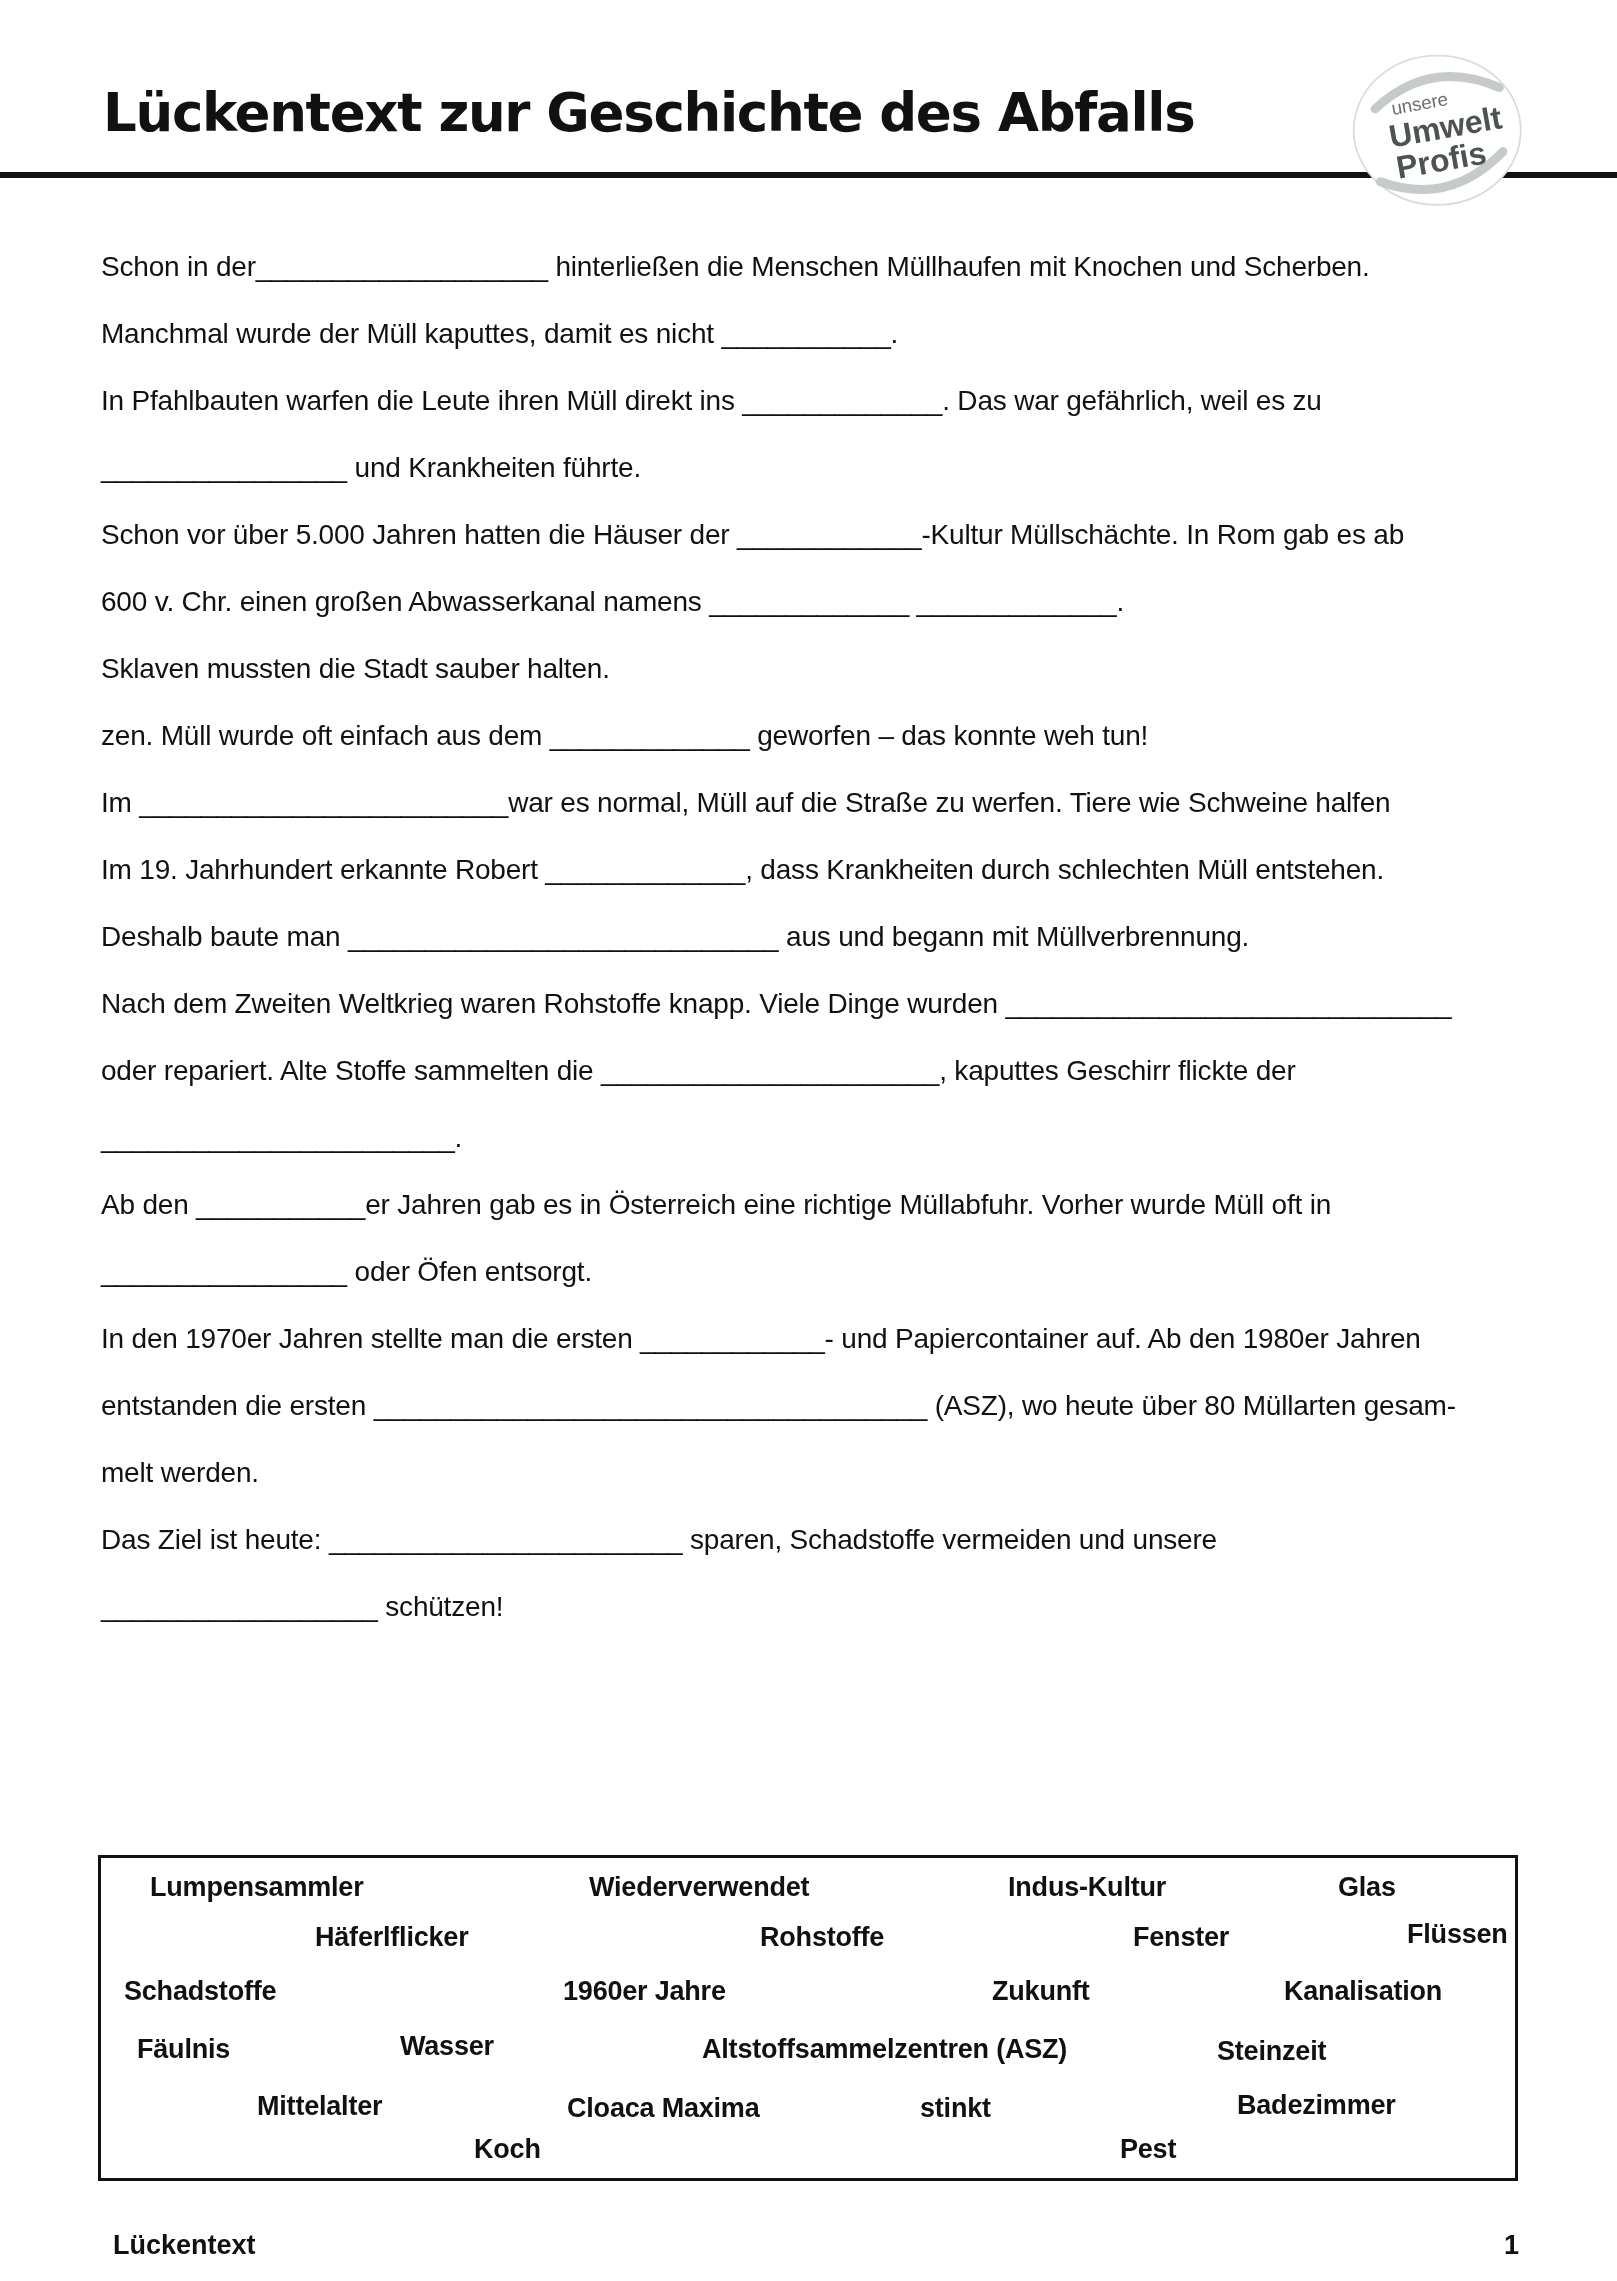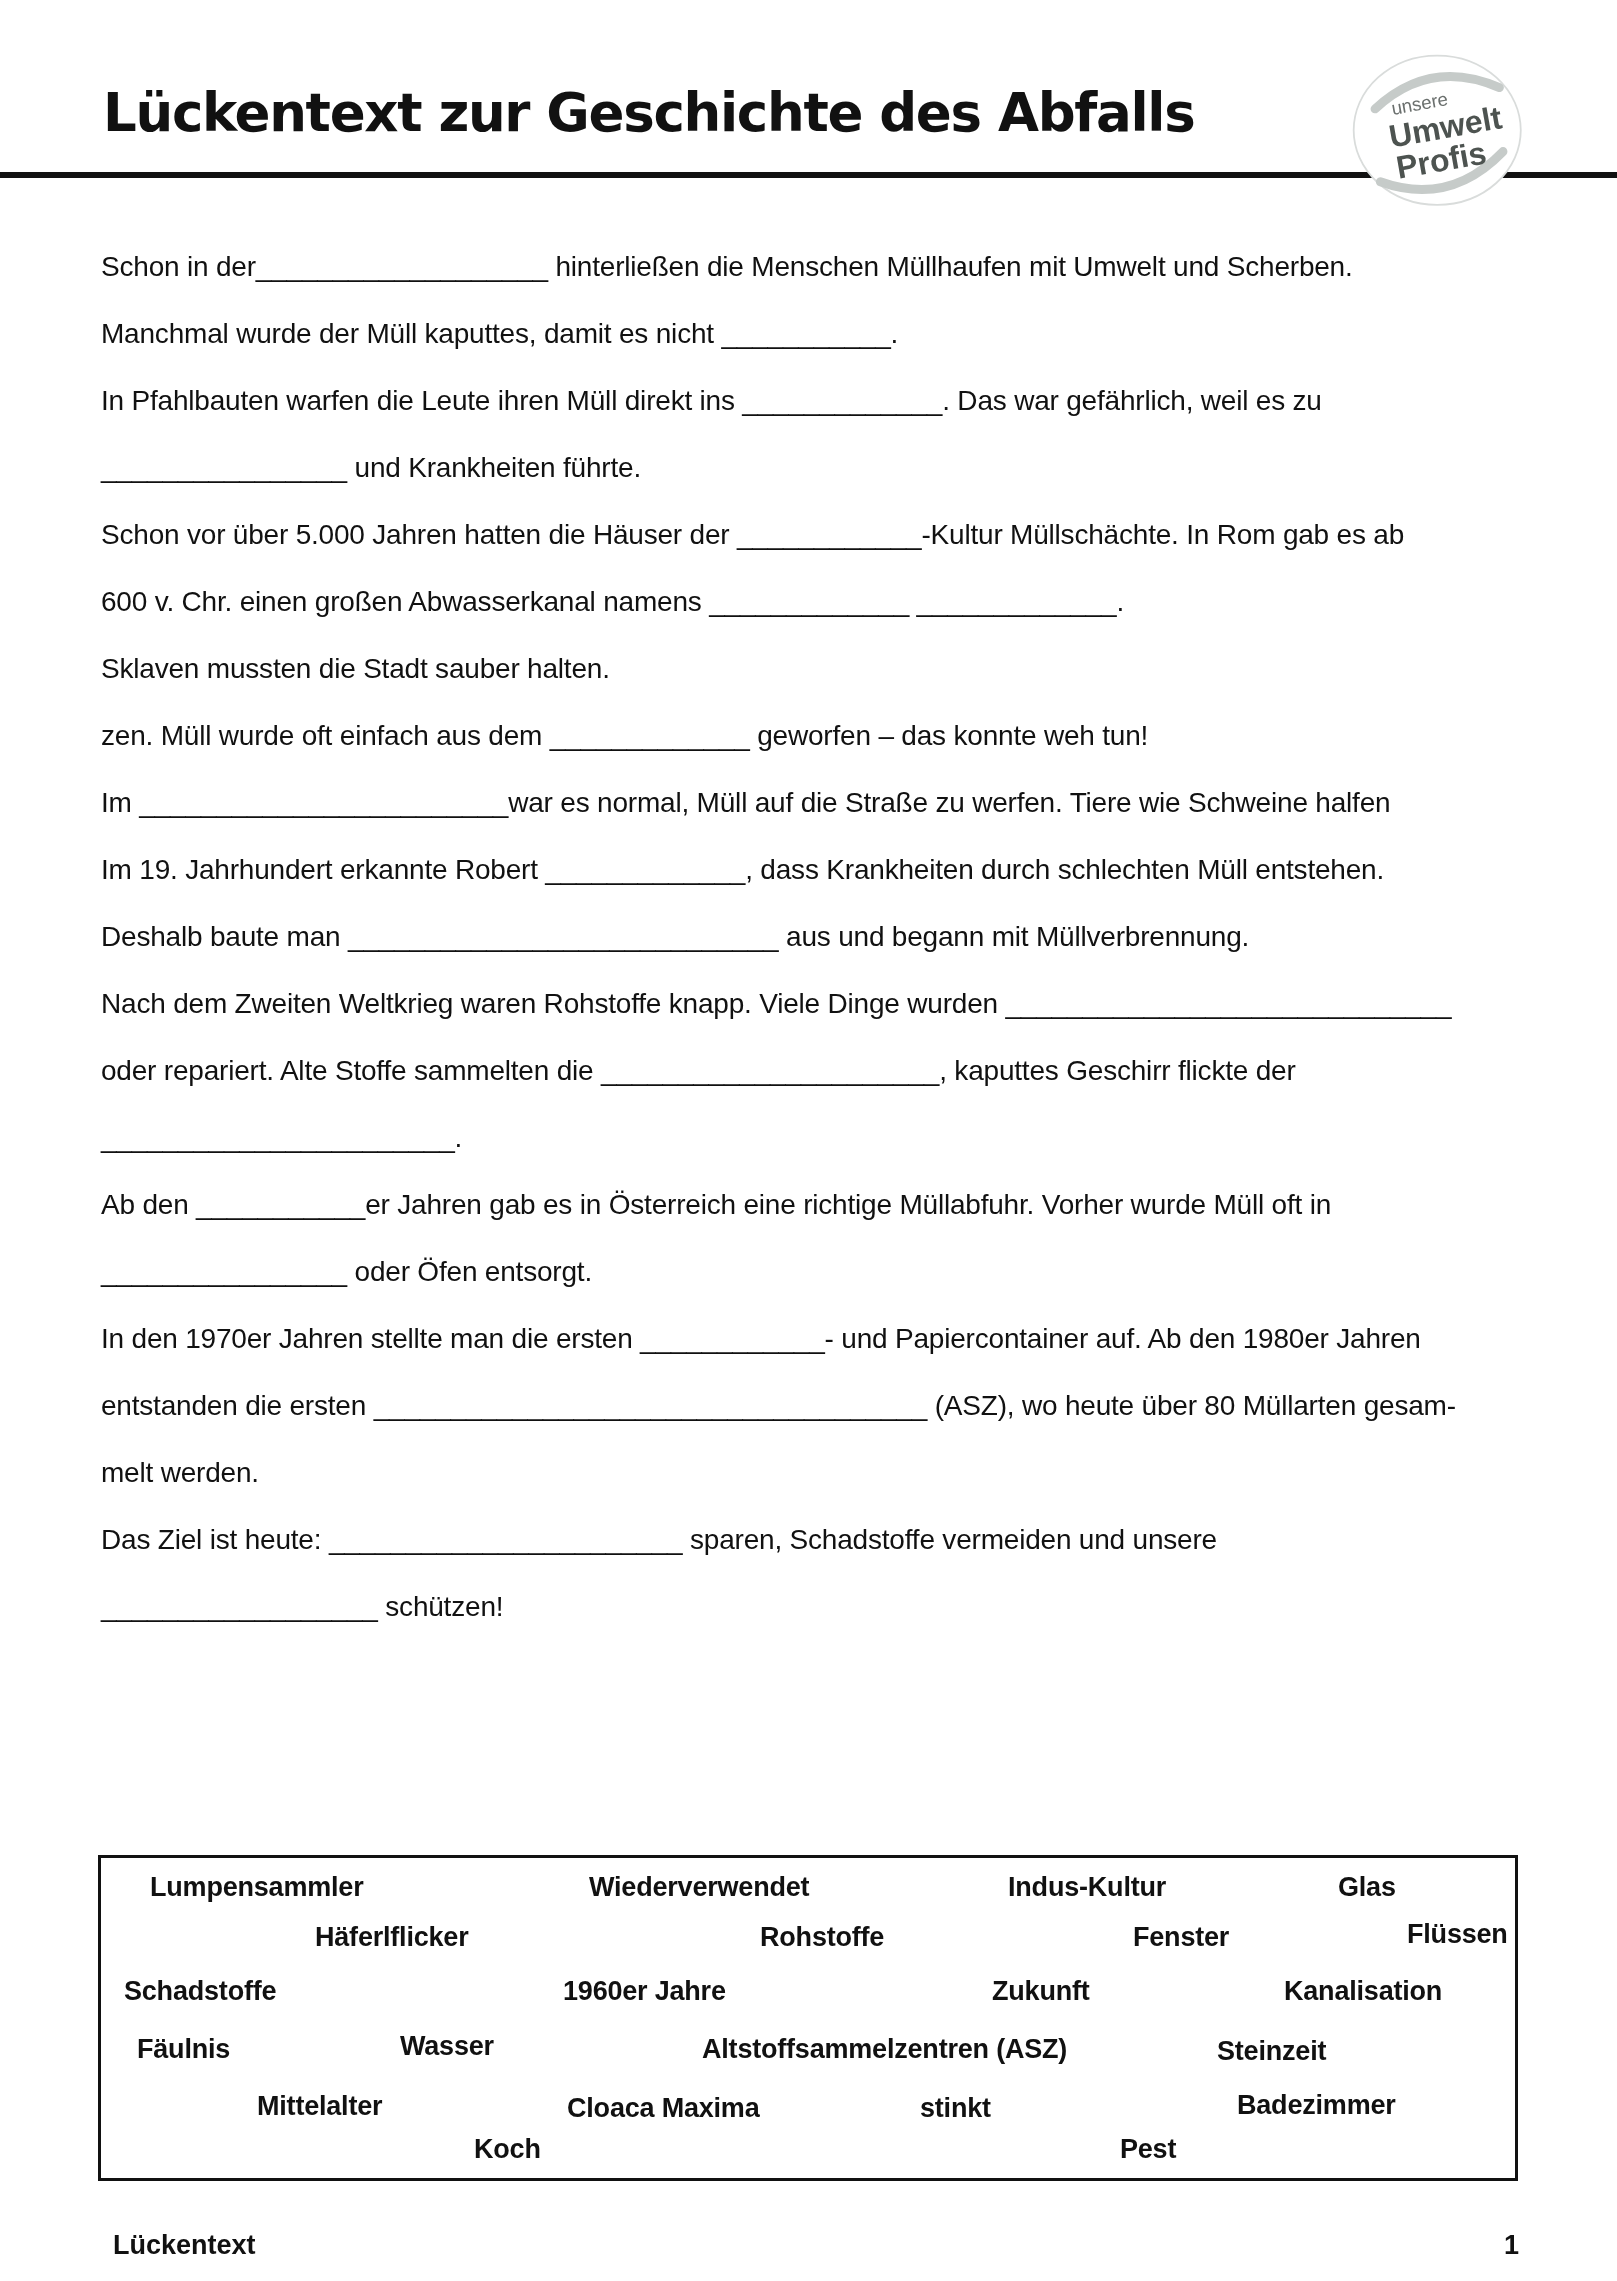--- a/index.html
+++ b/index.html
@@ -72,21 +72,21 @@
     <path d="M 28 64 Q 90 6 168 40" fill="none" stroke="#c6cbc9" stroke-width="10" stroke-linecap="round"></path>
     <path d="M 172 112 Q 112 174 34 146" fill="none" stroke="#c6cbc9" stroke-width="10" stroke-linecap="round"></path>
     <g transform="rotate(-10 100 90)">
       <text x="52" y="62" font-family="Liberation Sans, sans-serif" font-size="21" fill="#6a6f6d">unsere</text>
       <text x="44" y="98" font-family="Liberation Sans, sans-serif" font-size="36" font-weight="bold" fill="#4d5350">Umwelt</text>
       <text x="46" y="134" font-family="Liberation Sans, sans-serif" font-size="36" font-weight="bold" fill="#4d5350">Profis</text>
     </g>
   </svg>
 
   <div class="bodytext">
-    <div class="line">Schon in der___________________ hinterließen die Menschen Müllhaufen mit Umwelt und Scherben.</div>
+    <div class="line">Schon in der___________________ hinterließen die Menschen Müllhaufen mit Knochen und Scherben.</div>
     <div class="line">Manchmal wurde der Müll kaputtes, damit es nicht ___________.</div>
     <div class="line">In Pfahlbauten warfen die Leute ihren Müll direkt ins _____________. Das war gefährlich, weil es zu</div>
     <div class="line">________________ und Krankheiten führte.</div>
     <div class="line">Schon vor über 5.000 Jahren hatten die Häuser der ____________-Kultur Müllschächte. In Rom gab es ab</div>
     <div class="line">600 v. Chr. einen großen Abwasserkanal namens _____________ _____________.</div>
     <div class="line">Sklaven mussten die Stadt sauber halten.</div>
     <div class="line">zen. Müll wurde oft einfach aus dem _____________ geworfen – das konnte weh tun!</div>
     <div class="line">Im ________________________war es normal, Müll auf die Straße zu werfen. Tiere wie Schweine halfen</div>
     <div class="line">Im 19. Jahrhundert erkannte Robert _____________, dass Krankheiten durch schlechten Müll entstehen.</div>
     <div class="line">Deshalb baute man ____________________________ aus und begann mit Müllverbrennung.</div>

